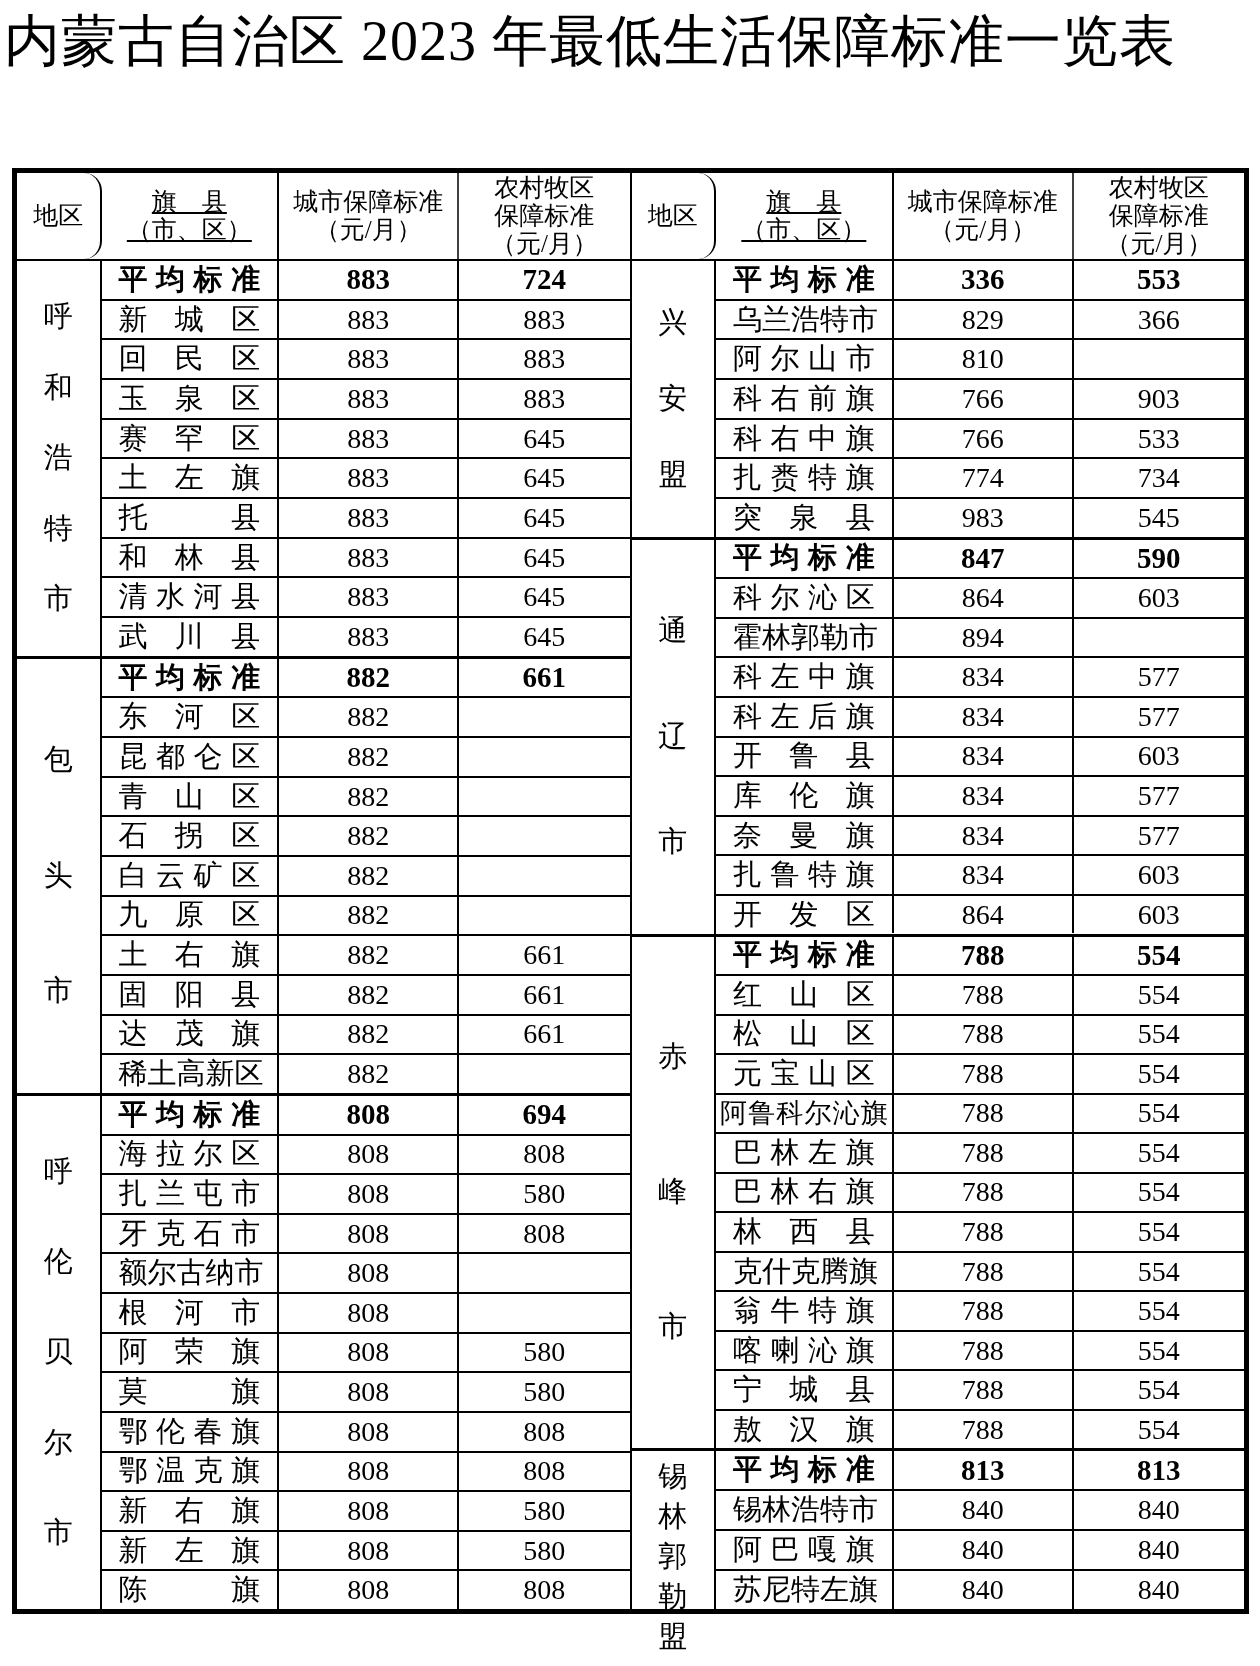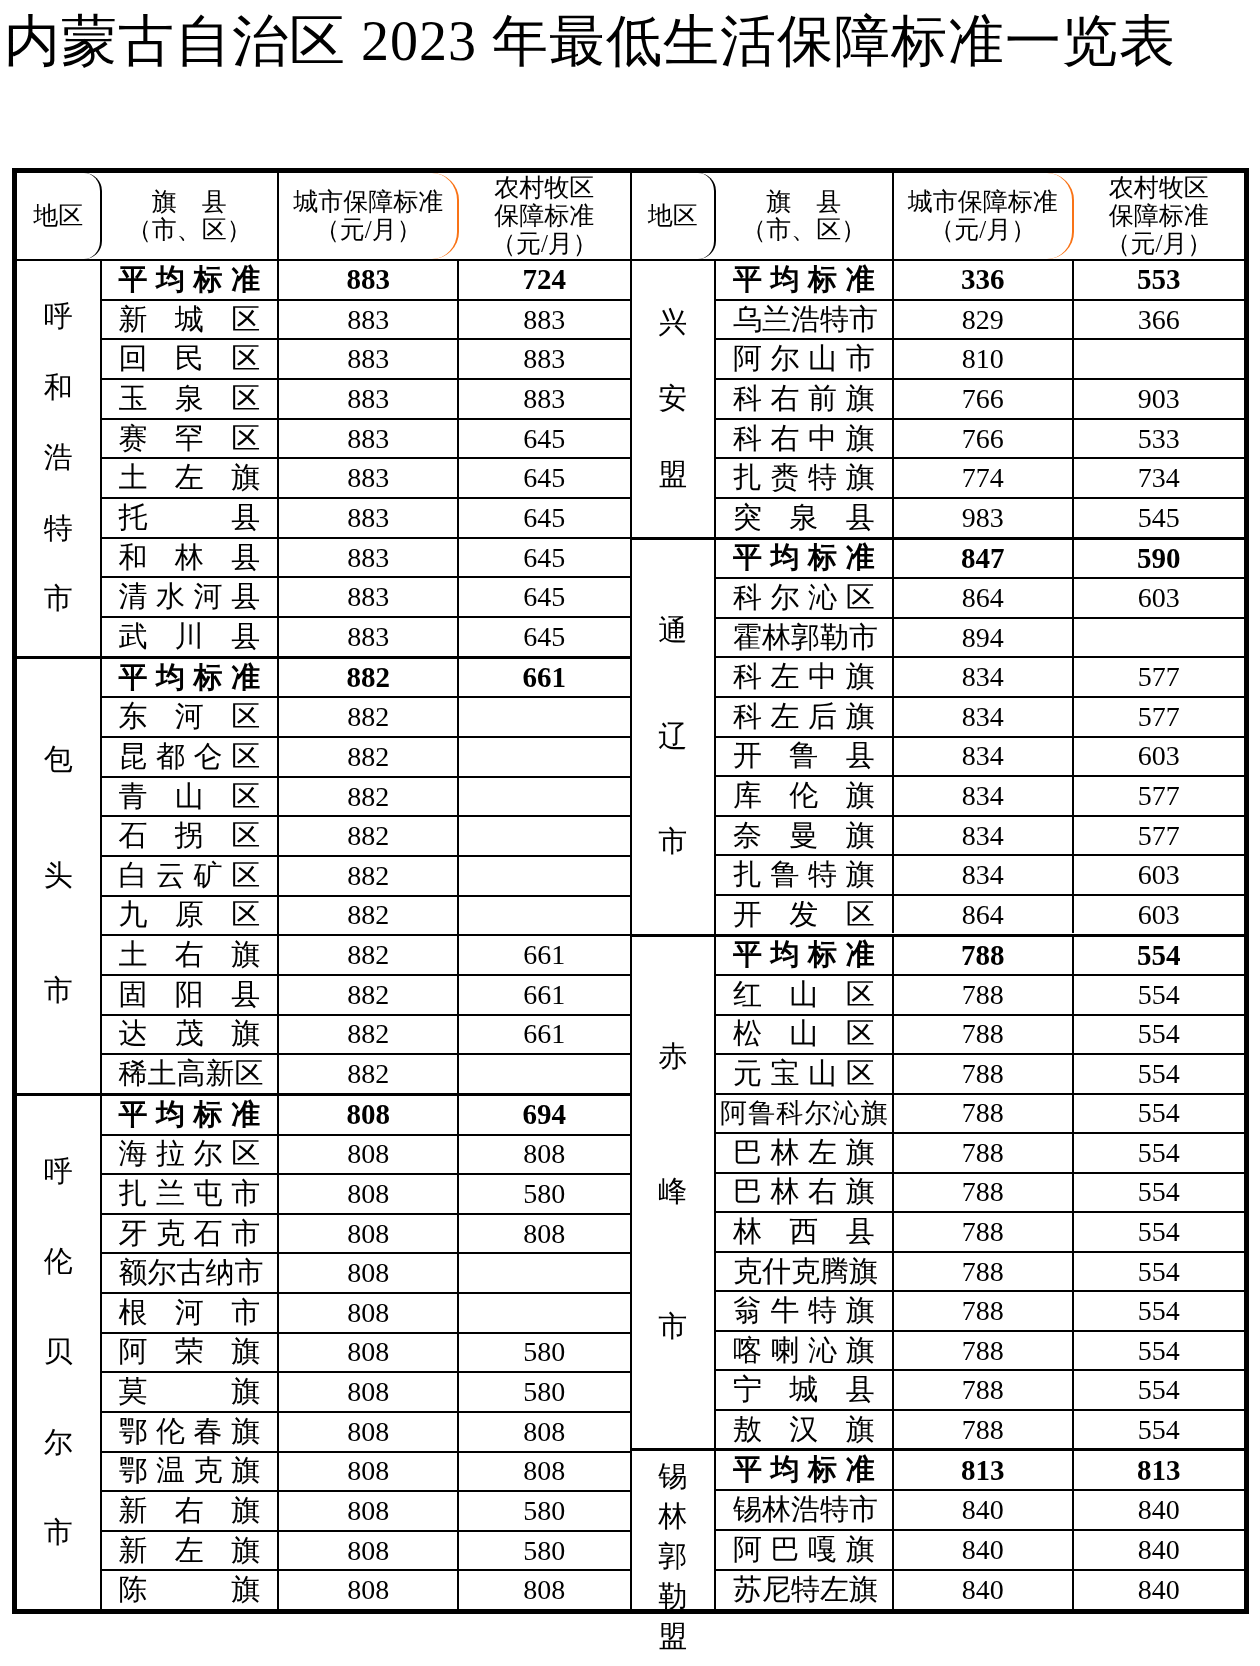--- a/index.html
+++ b/index.html
@@ -42,22 +42,22 @@
     display:flex;
     border-bottom:2px solid #000;
   }
   .hcell {
     display:flex; flex-direction:column;
     justify-content:center; align-items:center;
     font-size:25px; line-height:28px;
     text-align:center;
   }
   .col-region { width:13.8%; border-right:2px solid #000;border-radius:18px; }
-  .col-county { width:29%;   border-right:2px solid #000; }
-  .col-urban  { width:29.4%; border-right:2px solid #f97316;border-radius:27px; }
+  .col-county { width:29%;   border-right:2px solid #000;text-decoration:underline; }
+  .col-urban  { width:29.4%; border-right:2px solid #404040; }
   .col-rural  { flex:1; }
 
   
   .tbody { flex:1 1 auto; display:flex; flex-direction:column; }
   .group { display:flex; border-top:3px solid #000; min-height:0; flex-basis:0; }
   .tbody .group:first-child { border-top:none; }
 
   .region-label {
     width:13.8%;
     border-right:2px solid #000;

